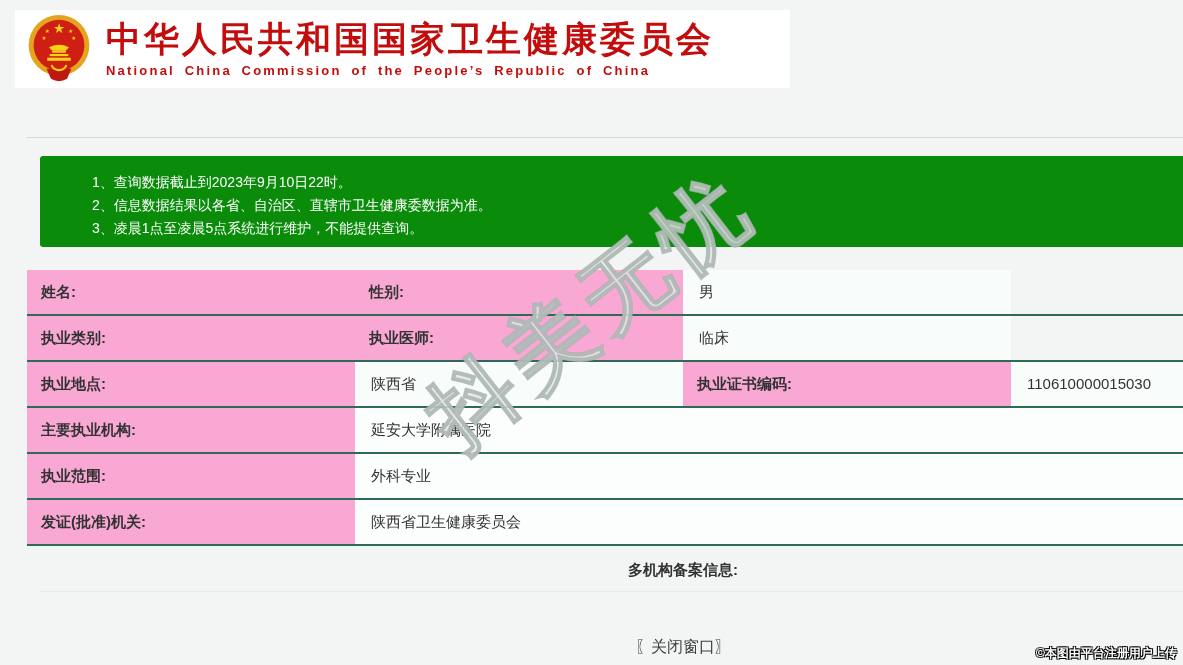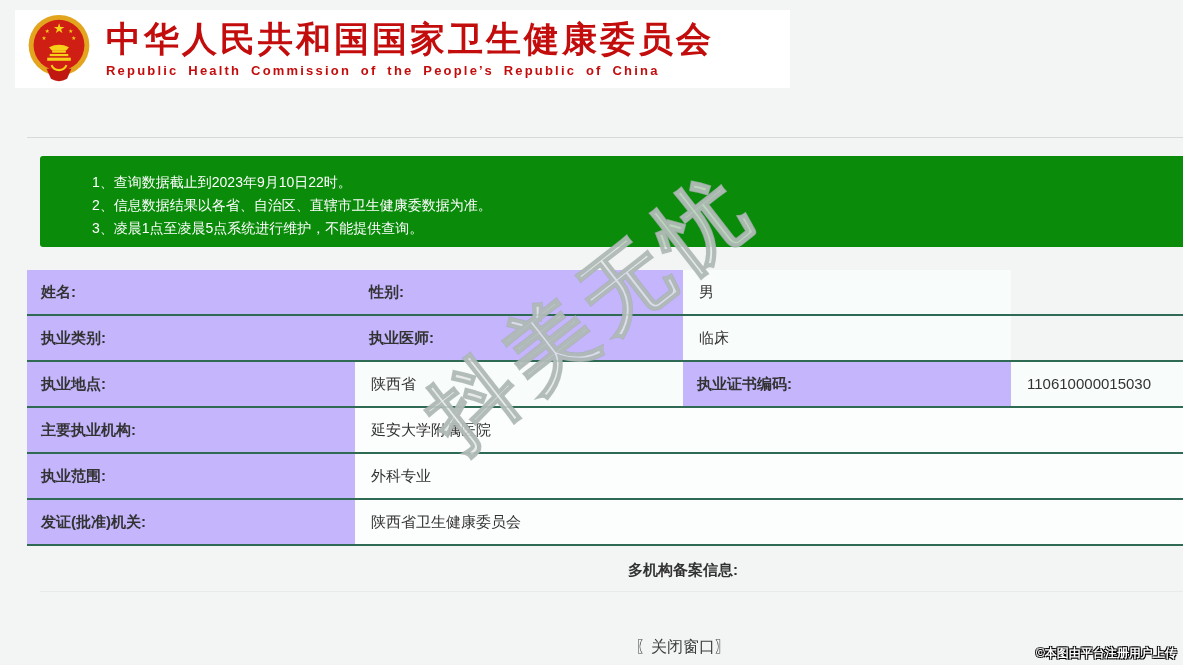--- a/index.html
+++ b/index.html
@@ -45,21 +45,21 @@
     position:absolute;left:27px;top:270px;width:1312px;
   }
   .row{
     display:flex;height:44px;border-bottom:2px solid #2f6b54;
   }
   .cell{
     box-sizing:border-box;height:44px;line-height:44px;
     font-size:15px;white-space:nowrap;overflow:hidden;
   }
   .cell.label{
-    width:328px;background:#c4b5fd;font-weight:bold;padding-left:14px;
+    width:328px;background:#f9a8d4;font-weight:bold;padding-left:14px;
   }
   .cell.value{
     width:328px;background:#f8fcfa;padding-left:16px;
   }
   .cell.value.wide{width:984px;background:#fcfdfd;}
   .cell.value.bold{font-weight:bold;}
 
   
   .multi-org{
     position:absolute;left:0;top:561px;width:1366px;text-align:center;
@@ -108,21 +108,21 @@
       <text x="26" y="42" font-size="9" fill="#f7d117" text-anchor="middle">★</text>
       <text x="74" y="42" font-size="9" fill="#f7d117" text-anchor="middle">★</text>
       <path d="M34 53 Q50 45 66 53 L62 58 L38 58 Z" fill="#f7d117"></path>
       <rect x="39" y="58" width="22" height="4" fill="#f7d117"></rect>
       <rect x="35" y="64" width="30" height="3.5" fill="#f7d117"></rect>
       <rect x="31" y="70" width="38" height="5" fill="#f7d117"></rect>
       <path d="M38 82 A13 13 0 0 0 62 82" fill="none" stroke="#f7d117" stroke-width="3.5"></path>
     </svg>
     <div class="header-text">
       <div class="title-cn">中华人民共和国国家卫生健康委员会</div>
-      <div class="title-en">Republic Health Commission of the People’s Republic of China</div>
+      <div class="title-en">National China Commission of the People’s Republic of China</div>
     </div>
   </div>
 
   <div class="top-divider"></div>
 
   <div class="notice">
     <div>1、查询数据截止到2023年9月10日22时。</div>
     <div>2、信息数据结果以各省、自治区、直辖市卫生健康委数据为准。</div>
     <div>3、凌晨1点至凌晨5点系统进行维护，不能提供查询。</div>
   </div>

